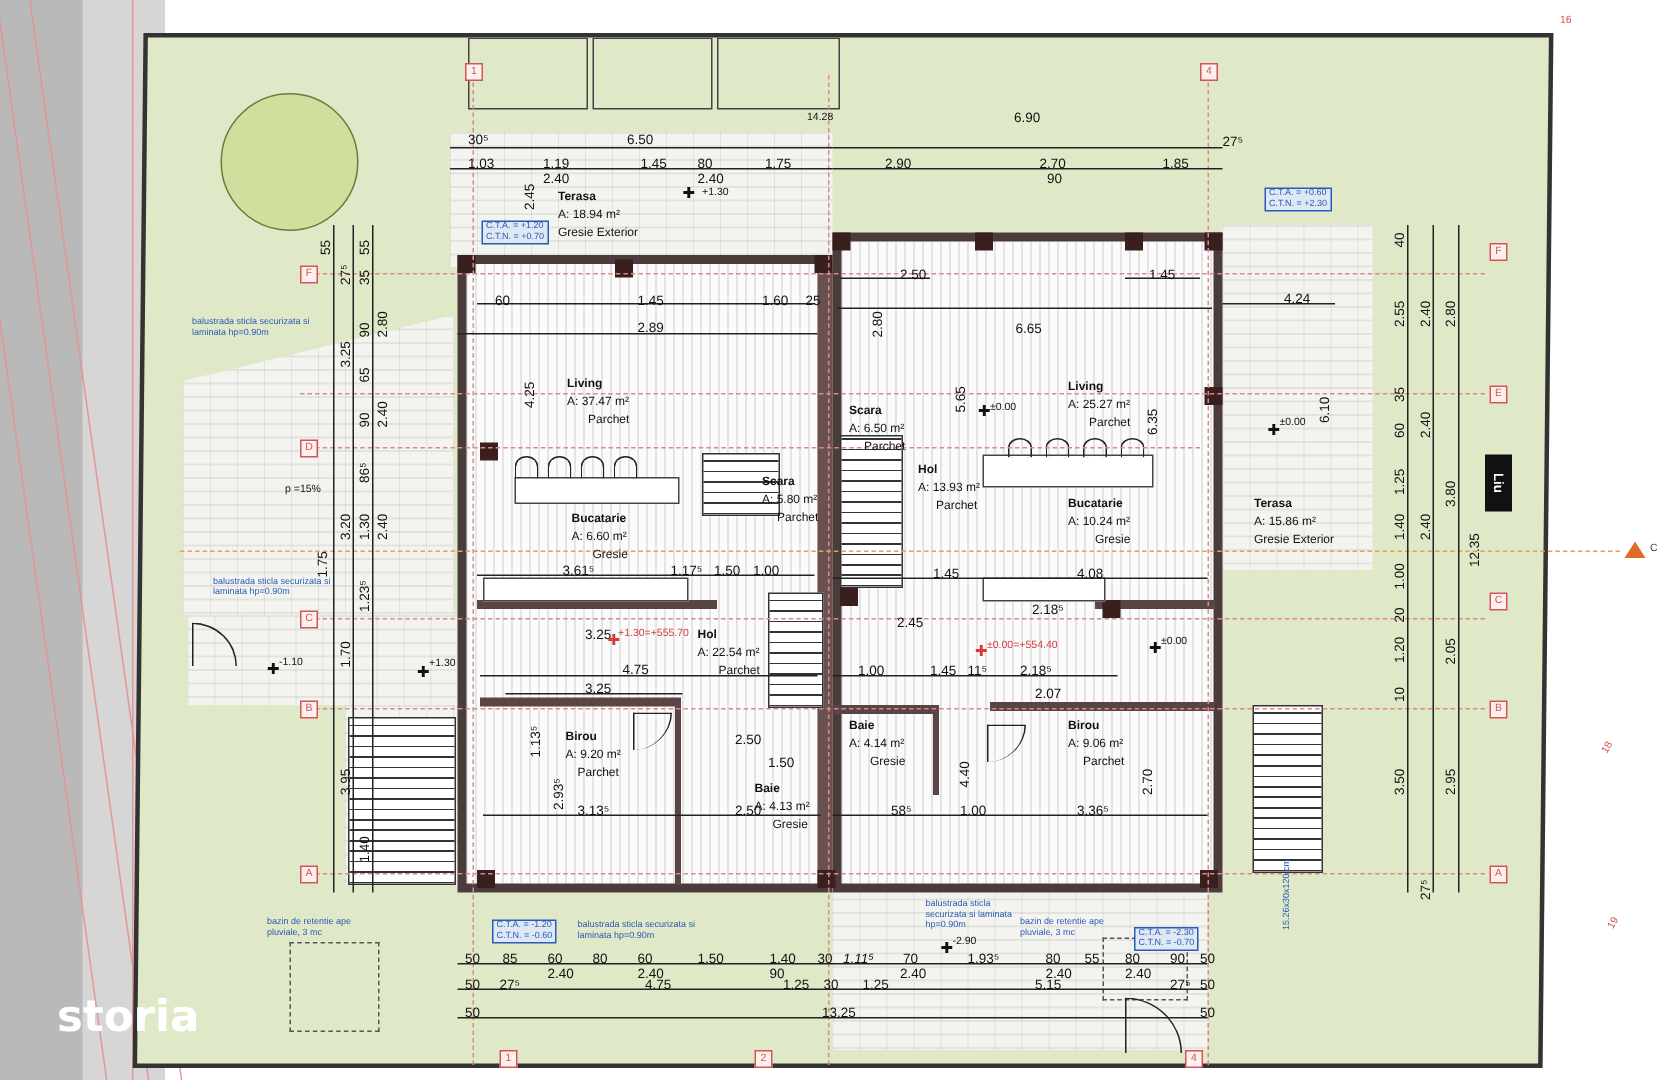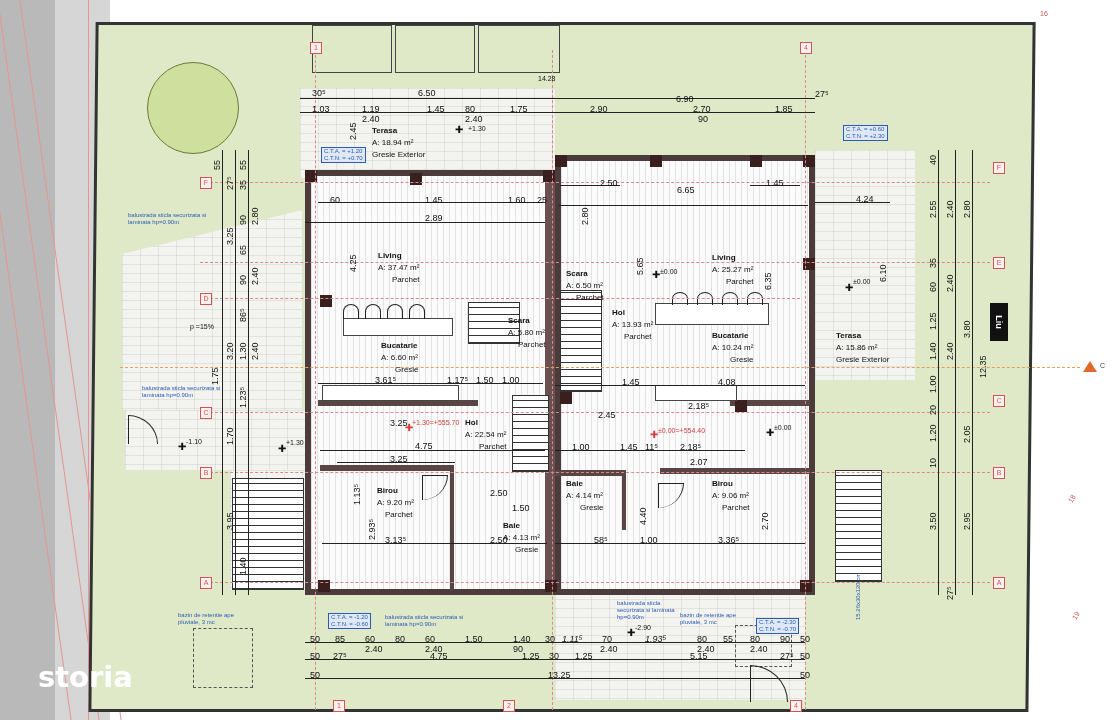--- a/index.html
+++ b/index.html
@@ -159,21 +159,21 @@
 <div class="dim" style="left:312px;top:104px;">1.03</div>
 <div class="dim" style="left:362px;top:104px;">1.19</div>
 <div class="dim" style="left:427px;top:104px;">1.45</div>
 <div class="dim" style="left:465px;top:104px;">80</div>
 <div class="dim" style="left:510px;top:104px;">1.75</div>
 <div class="dim" style="left:362px;top:114px;">2.40</div>
 <div class="dim" style="left:465px;top:114px;">2.40</div>
 <div class="dim vtxt" style="left:348px;top:140px;">2.45</div>
 
 <div class="dimline" style="left:555px;top:98px;width:260px;"></div>
-<div class="dim" style="left:676px;top:94px;">6.90</div>
+<div class="dim" style="left:676px;top:73px;">6.90</div>
 <div class="dim" style="left:815px;top:89px;">27⁵</div>
 <div class="dimline" style="left:555px;top:112px;width:260px;"></div>
 <div class="dim" style="left:590px;top:104px;">2.90</div>
 <div class="dim" style="left:693px;top:104px;">2.70</div>
 <div class="dim" style="left:775px;top:104px;">1.85</div>
 <div class="dim" style="left:698px;top:114px;">90</div>
 
 <div class="room" style="left:372px;top:125px;">
   <div class="nm">Terasa</div>
   <div>A:    18.94 m²</div>
@@ -270,21 +270,21 @@
 <div class="dim" style="left:385px;top:535px;">3.13⁵</div>
 <div class="dim" style="left:490px;top:488px;">2.50</div>
 <div class="dim" style="left:512px;top:503px;">1.50</div>
 <div class="dim" style="left:490px;top:535px;">2.50</div>
 
 <div class="dimline" style="left:560px;top:185px;width:60px;"></div>
 <div class="dim" style="left:600px;top:178px;">2.50</div>
 <div class="dimline" style="left:750px;top:185px;width:50px;"></div>
 <div class="dim" style="left:766px;top:178px;">1.45</div>
 <div class="dimline" style="left:558px;top:205px;width:250px;"></div>
-<div class="dim" style="left:677px;top:185px;">6.65</div>
+<div class="dim" style="left:677px;top:214px;">6.65</div>
 <div class="dim vtxt" style="left:580px;top:225px;">2.80</div>
 <div class="dim vtxt" style="left:635px;top:275px;">5.65</div>
 <div class="dim vtxt" style="left:763px;top:290px;">6.35</div>
 <div class="dimline" style="left:555px;top:385px;width:250px;"></div>
 <div class="dim" style="left:622px;top:377px;">1.45</div>
 <div class="dim" style="left:718px;top:377px;">4.08</div>
 <div class="dim" style="left:688px;top:401px;">2.18⁵</div>
 <div class="dim" style="left:598px;top:410px;">2.45</div>
 <div class="dimline" style="left:555px;top:450px;width:190px;"></div>
 <div class="dim" style="left:572px;top:442px;">1.00</div>
@@ -353,21 +353,21 @@
 <div class="dim" style="left:310px;top:634px;">50</div>
 <div class="dim" style="left:335px;top:634px;">85</div>
 <div class="dim" style="left:365px;top:634px;">60</div>
 <div class="dim" style="left:395px;top:634px;">80</div>
 <div class="dim" style="left:425px;top:634px;">60</div>
 <div class="dim" style="left:465px;top:634px;">1.50</div>
 <div class="dim" style="left:513px;top:634px;">1.40</div>
 <div class="dim" style="left:545px;top:634px;">30</div>
 <div class="dim" style="left:562px;top:634px;font-style:italic;">1.11⁵</div>
 <div class="dim" style="left:602px;top:634px;">70</div>
-<div class="dim" style="left:645px;top:634px;font-style:italic;">1.93⁵</div>
+<div class="dim" style="left:645px;top:634px;">1.93⁵</div>
 <div class="dim" style="left:697px;top:634px;">80</div>
 <div class="dim" style="left:723px;top:634px;">55</div>
 <div class="dim" style="left:750px;top:634px;">80</div>
 <div class="dim" style="left:780px;top:634px;">90</div>
 <div class="dim" style="left:800px;top:634px;">50</div>
 <div class="dim" style="left:365px;top:644px;">2.40</div>
 <div class="dim" style="left:425px;top:644px;">2.40</div>
 <div class="dim" style="left:513px;top:644px;">90</div>
 <div class="dim" style="left:600px;top:644px;">2.40</div>
 <div class="dim" style="left:697px;top:644px;">2.40</div>

